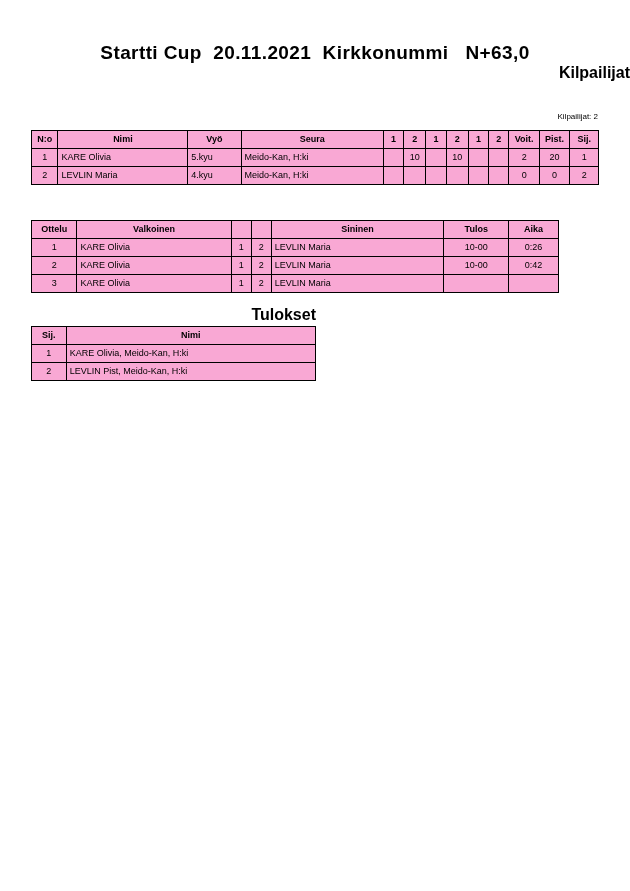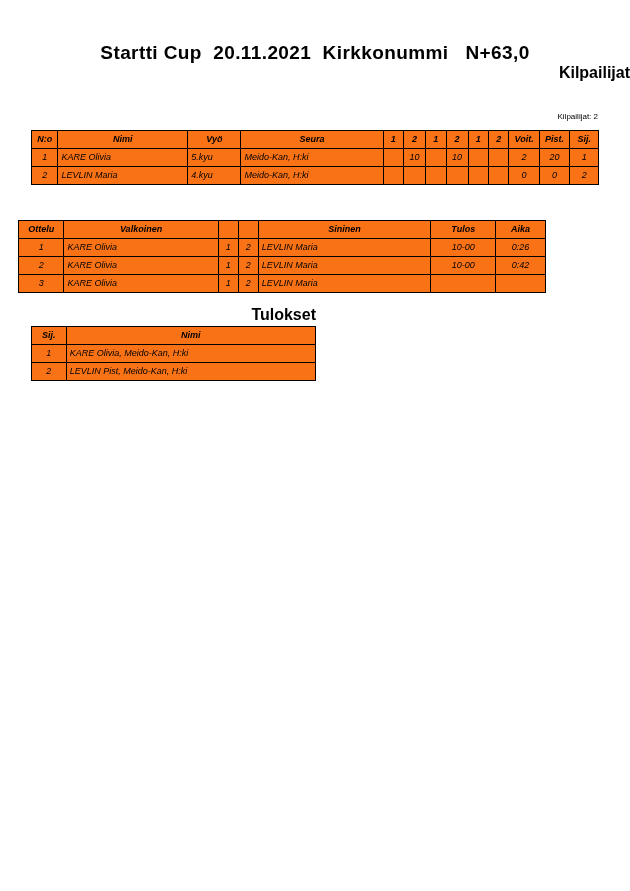--- a/index.html
+++ b/index.html
@@ -37,22 +37,21 @@
     position: absolute;
     right: 32px;
     top: 70px;
     font-size: 8px;
     font-weight: normal;
     text-align: right;
   }
   table {
     border-collapse: collapse;
     font-size: 9px;
-    background: #f97316;
-    font-style: italic;
+    background: #f9a8d4;
   }
   table td, table th {
     border: 1px solid #000000;
     padding: 0 3px;
     height: 17px;
     line-height: 17px;
     font-weight: normal;
     vertical-align: middle;
     white-space: nowrap;
   }
@@ -67,21 +66,21 @@
     top: 88px;
   }
   .wrap-matches-label {
     position: absolute;
     left: 0;
     right: 0;
     top: 158px;
   }
   .wrap-matches {
     position: absolute;
-    left: 18px;
+    left: 31px;
     top: 178px;
     border-radius: 26px;
   }
   .wrap-results-label {
     position: absolute;
     left: 31px;
     top: 264px;
     width: 285px;
     text-align: center;
   }

